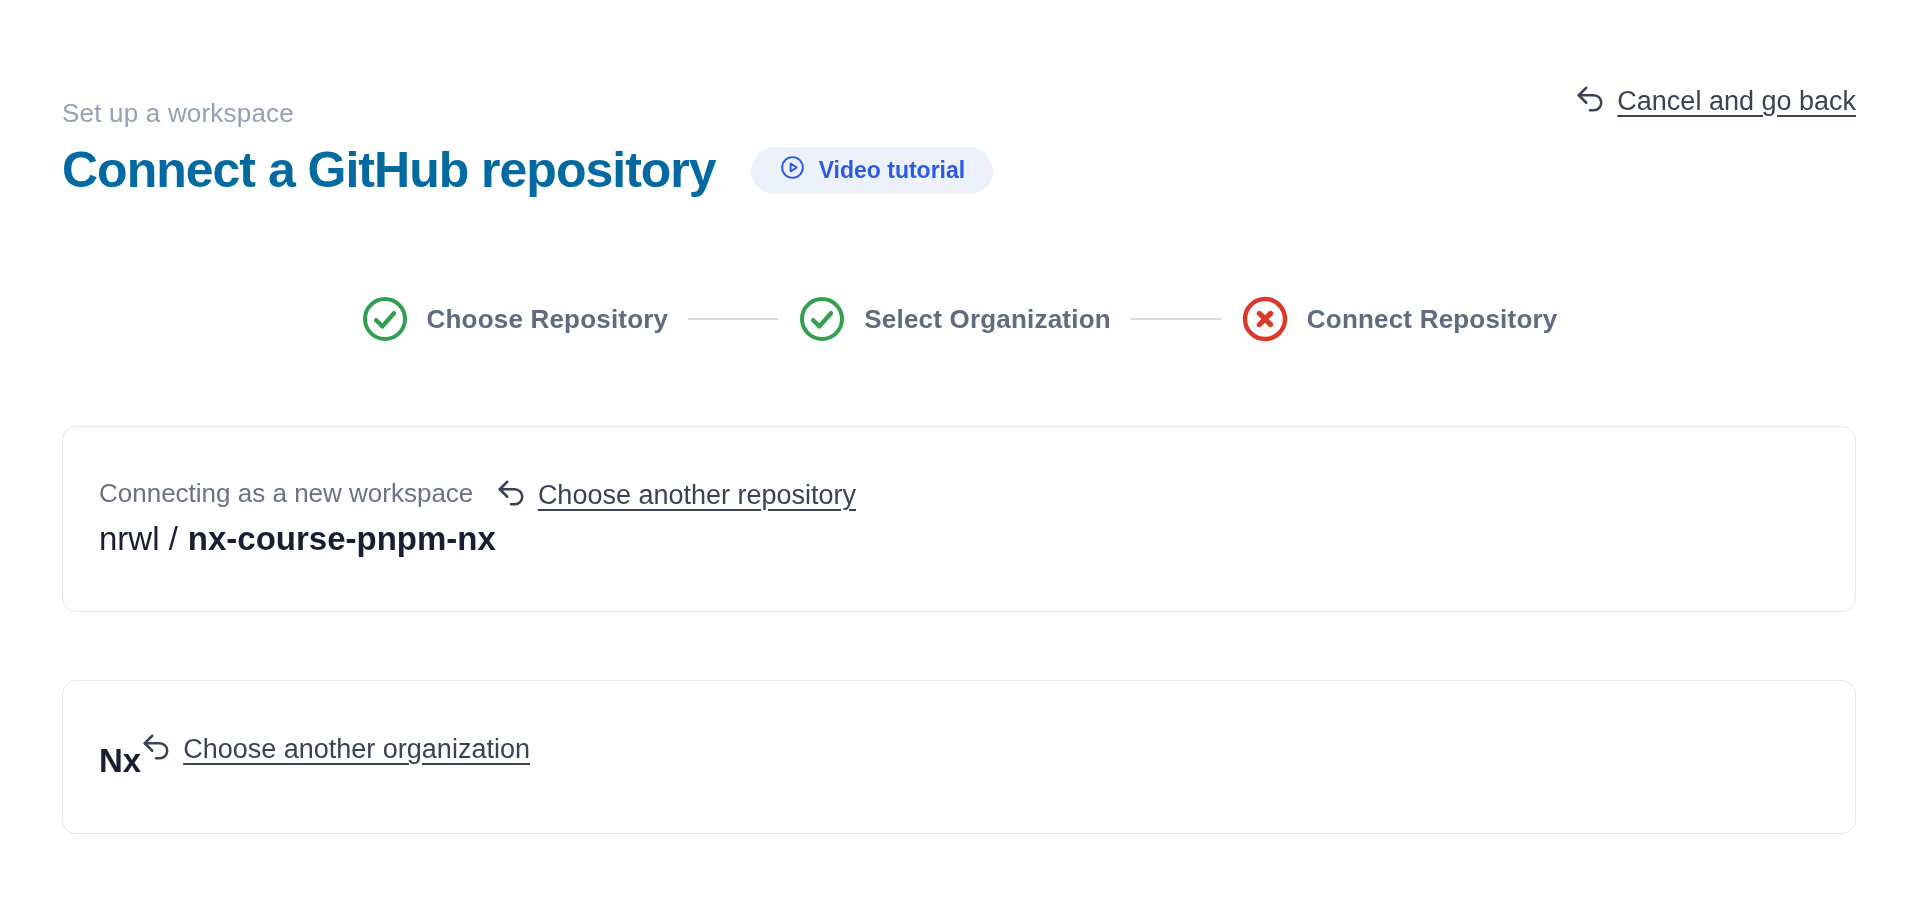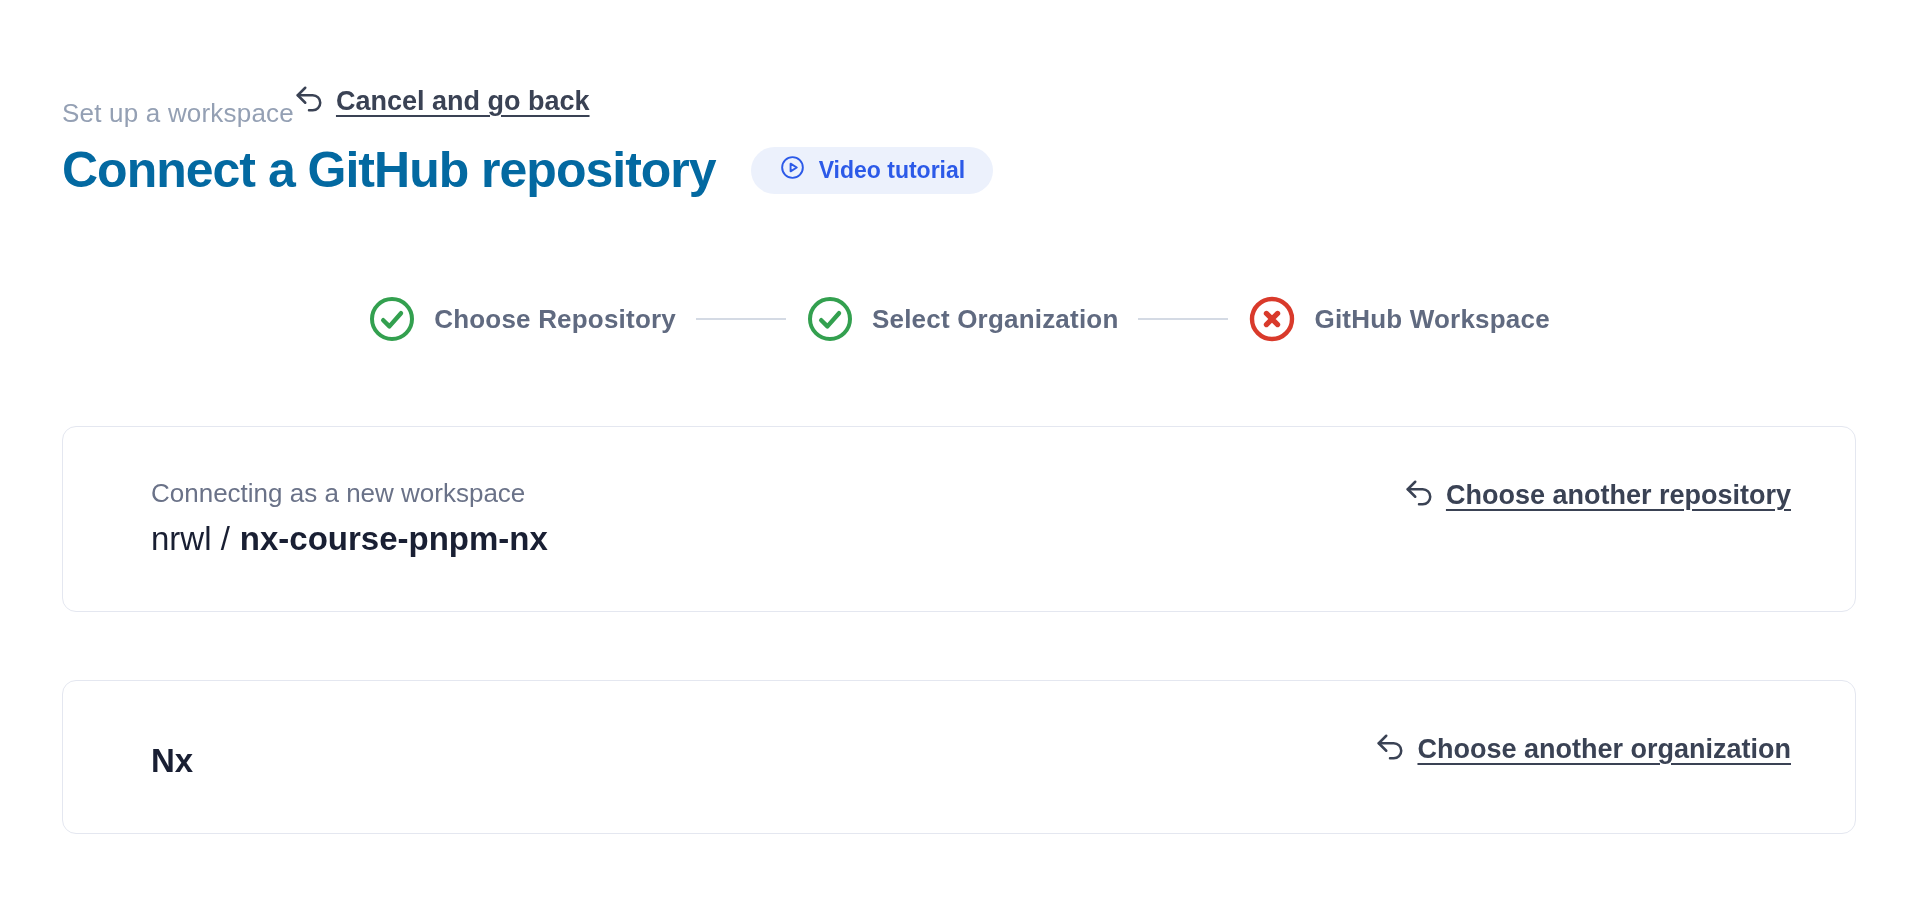--- a/index.html
+++ b/index.html
@@ -9,41 +9,41 @@
     font-family: "Liberation Sans", sans-serif;
     color: #171c30;
     overflow: hidden;
   }
   .page { width: 100%; height: 100%; padding: 0 68px 0 62px; }
 
   
   .header-top {
     margin-top: 84px;
     display: flex;
+    justify-content: space-between;
     align-items: flex-start;
   }
   .eyebrow {
     margin-top: 14px;
     font-size: 26px;
     color: #94a0b4;
     letter-spacing: 0.2px;
   }
   .link {
     display: inline-flex;
     align-items: center;
     gap: 12px;
     color: #3a4254;
     cursor: pointer;
   }
   .link .link-text {
     font-size: 27px;
     text-decoration: underline;
     text-decoration-thickness: 2px;
     text-underline-offset: 5px;
-    font-weight: bold;
   }
   .link svg { flex: 0 0 auto; }
 
   .header-main {
     margin-top: 12px;
     display: flex;
     align-items: center;
     gap: 35px;
   }
   h1.title {
@@ -95,23 +95,23 @@
     background: #d4dae4;
     margin: 0 20px;
   }
 
   
   .card {
     margin-top: 83px;
     border: 1.5px solid #e4e7f0;
     border-radius: 14px;
     background: #ffffff;
-    padding: 50px 64px 52px 88px;
-    display: flex;
-    justify-content: space-between;
+    padding: 50px 64px 52px 36px;
+    display: flex;
+    justify-content: flex-start;
     align-items: flex-start;
   }
   .card + .card { margin-top: 68px; }
   .card-label {
     font-size: 26px;
     color: #6a7288;
     line-height: 32px;
   }
   .card-value {
     margin-top: 10px;
@@ -176,21 +176,21 @@
       <span class="step-label">Select Organization</span>
     </div>
     <div class="connector"></div>
     <div class="step">
       <span>
         <svg class="step-icon error" viewBox="0 0 24 24" fill="none" stroke="currentColor" stroke-width="2.2" stroke-linecap="round" stroke-linejoin="round">
           <circle cx="12" cy="12" r="10"></circle>
             <path d="M9.2 9.2l5.6 5.6M14.8 9.2l-5.6 5.6" stroke-width="2.6"></path>
         </svg>
       </span>
-      <span class="step-label">GitHub Workspace</span>
+      <span class="step-label">Connect Repository</span>
     </div>
   </div>
 
   <div class="card">
     <div>
       <div class="card-label">Connecting as a new workspace</div>
       <div class="card-value"><span class="owner">nrwl /</span><b>nx-course-pnpm-nx</b></div>
     </div>
     <a class="link">
       <span>

